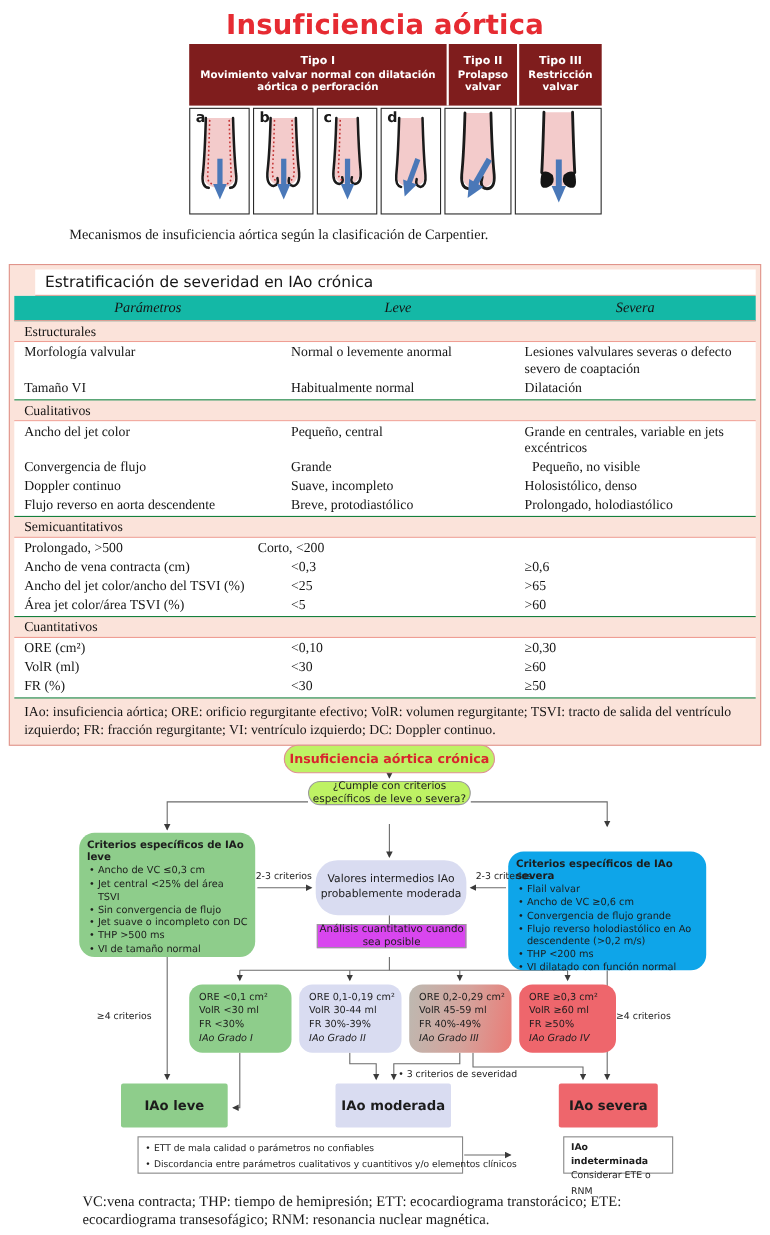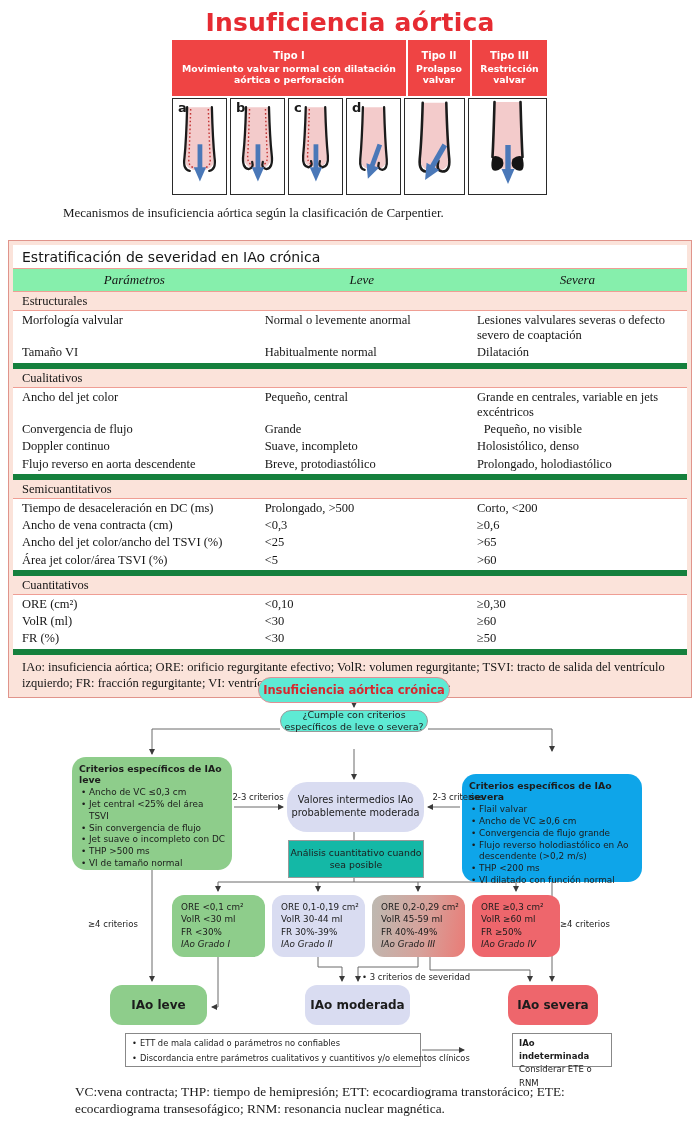--- a/index.html
+++ b/index.html
@@ -4,80 +4,80 @@
 <style>
   html,body{margin:0;padding:0;background:#fff;}
   .page{position:relative;width:700px;height:1123px;background:#fff;overflow:hidden;color:#1a1a1a;}
 
   
   .main-title{position:absolute;left:0;top:8px;width:700px;margin:0;text-align:center;
     font-family:"DejaVu Sans",sans-serif;font-weight:bold;font-size:25px;color:#e62b32;letter-spacing:.2px;}
 
   
   .carp{position:absolute;left:172px;top:40px;width:375px;font-family:"DejaVu Sans",sans-serif;}
-  .chead{display:flex;background:#ef4444;height:56px;box-sizing:border-box;}
+  .chead{display:flex;background:#7f1d1d;height:56px;box-sizing:border-box;}
   .chcell{color:#fff;text-align:center;display:flex;flex-direction:column;justify-content:center;
     padding:3px 2px;box-sizing:border-box;}
   .chcell+.chcell{border-left:2px solid #fff;}
   .ch1{width:234px;} .ch2{width:64px;} .ch3{flex:1;}
   .tipo{font-weight:bold;font-size:10px;line-height:1.25;}
   .tdesc{font-weight:bold;font-size:9.3px;line-height:1.25;}
   .cbody{display:flex;gap:3px;margin-top:2px;height:97px;}
   .panel{background:#fff;border:1.6px solid #2a2a2a;position:relative;box-sizing:border-box;}
   .p1,.p2,.p3,.p4{flex:0 0 55px;} .p5{flex:0 0 61px;} .p6{flex:1;}
   .plabel{position:absolute;top:1px;left:5px;font-weight:bold;font-size:13px;z-index:2;}
   .panel svg{position:absolute;left:0;top:0;width:100%;height:100%;}
 
   .fig-caption{position:absolute;left:63px;top:205px;width:560px;
     font-family:"Liberation Serif",serif;font-size:13px;}
 
   
   .sev-table{position:absolute;left:8px;top:240px;width:684px;background:#fbe3da;
     border:1px solid #e0948b;box-sizing:border-box;padding:4px;
     font-family:"Liberation Serif",serif;font-size:12.5px;color:#151515;}
   .t-title{background:#fff;font-family:"DejaVu Sans",sans-serif;font-size:14px;
-    padding:4px 9px 3px;border-bottom:1px solid #ef9e94;}
-  .t-cols{background:#86efac;display:flex;font-style:italic;font-size:13px;
+    padding:4px 9px 3px;border-bottom:1px solid #ef9e94;margin-left:19px;}
+  .t-cols{background:#14b8a6;display:flex;font-style:italic;font-size:13px;
     padding:2px 0;border-bottom:1px solid #ef9e94;}
   .t-cols .c{text-align:center;}
   .c{box-sizing:border-box;padding:1px 9px;line-height:1.22;}
   .cc1{width:36%;} .cc2{width:31.5%;} .cc3{width:32.5%;}
   .t-sec{padding:2px 9px 1px;border-bottom:1px solid #ef9e94;}
-  .t-block{background:#fff;border-bottom:6px solid #15803d;padding:1px 0;}
+  .t-block{background:#fff;border-bottom:1px solid #15803d;padding:1px 0;}
   .trow{display:flex;}
   .t-foot{padding:4px 9px 2px;line-height:1.28;}
 
   
   .flow{position:absolute;left:0;top:670px;width:700px;height:400px;
     font-family:"DejaVu Sans",sans-serif;color:#1c1c1c;}
   .flow svg.conn{position:absolute;left:0;top:0;pointer-events:none;}
   .fabs{position:absolute;box-sizing:border-box;}
-  .pill{background:#5eead4;border-radius:15px;display:flex;align-items:center;justify-content:center;text-align:center;}
+  .pill{background:#bef264;border-radius:15px;display:flex;align-items:center;justify-content:center;text-align:center;}
   .start-pill{left:258px;top:7px;width:192px;height:26px;border:1.3px solid #e08f94;
     color:#d9262e;font-weight:bold;font-size:11.5px;}
   .q-pill{left:280px;top:40px;width:148px;height:22px;border:1px solid #9a9a9a;
     font-size:9.5px;line-height:1.3;border-radius:18px;}
   .crit{border-radius:14px;padding:6px 7px;}
   .crit-mild{left:72px;top:87px;width:160px;height:113px;background:#8ecd8b;}
   .crit-sev{left:462px;top:84px;width:180px;height:108px;background:#0ea5e9;margin-top:20px;}
   .crit-title{font-weight:bold;font-size:9.3px;line-height:1.2;}
   .crit ul{margin:2px 0 0;padding:0;list-style:none;font-size:8.9px;line-height:1.32;}
   .crit li{position:relative;padding-left:10px;}
   .crit li::before{content:"•";position:absolute;left:2px;}
   .mid-box{left:287px;top:112px;width:137px;height:50px;background:#d9dcf1;border-radius:20px;
     display:flex;align-items:center;justify-content:center;text-align:center;font-size:9.8px;line-height:1.3;}
-  .ana-box{left:288px;top:170px;width:136px;height:38px;background:#14b8a6;border:1px solid #999;
+  .ana-box{left:288px;top:170px;width:136px;height:22px;background:#d946ef;border:1px solid #999;
     display:flex;align-items:center;justify-content:center;text-align:center;font-size:9.3px;line-height:1.25;}
   .grade{top:225px;height:62px;border-radius:12px;padding:6px 0 0 9px;font-size:8.8px;line-height:1.4;}
   .g1{left:172px;width:93px;background:#8ecd8b;}
   .g2{left:272px;width:93px;background:#d9dcf1;}
   .g3{left:372px;width:93px;background:linear-gradient(100deg,#bdb9b1 0%,#d6a29b 55%,#ea7b76 100%);}
   .g4{left:472px;width:88px;background:#ee666c;}
   .grade .it{font-style:italic;}
-  .result{top:315px;height:40px;border-radius:12px;display:flex;align-items:center;justify-content:center;
+  .result{top:315px;height:40px;border-radius:2px;display:flex;align-items:center;justify-content:center;
     font-weight:bold;font-size:12px;}
   .r-leve{left:110px;width:97px;background:#8ecd8b;}
   .r-mod{left:305px;width:105px;background:#d9dcf1;}
   .r-sev{left:508px;width:90px;background:#ee666c;}
   .lab{position:absolute;font-size:8.5px;color:#222;}
   .l23a{left:228px;top:122px;width:60px;text-align:center;}
   .l23b{left:428px;top:122px;width:60px;text-align:center;}
   .ge4a{left:88px;top:249px;}
   .ge4b{left:560px;top:249px;}
   .sev3{left:362px;top:302px;width:115px;}
@@ -241,21 +241,20 @@
       <div class="trow">
         <div class="c cc1">Flujo reverso en aorta descendente</div>
         <div class="c cc2">Breve, protodiastólico</div>
         <div class="c cc3">Prolongado, holodiastólico</div>
       </div>
     </div>
 
     <div class="t-sec">Semicuantitativos</div>
     <div class="t-block">
       <div class="trow">
-        <div class="c cc1">Tiempo de desaceleración en DC (ms)</div>
         <div class="c cc2">Prolongado, &gt;500</div>
         <div class="c cc3">Corto, &lt;200</div>
       </div>
       <div class="trow">
         <div class="c cc1">Ancho de vena contracta (cm)</div>
         <div class="c cc2">&lt;0,3</div>
         <div class="c cc3">≥0,6</div>
       </div>
       <div class="trow">
         <div class="c cc1">Ancho del jet color/ancho del TSVI (%)</div>

